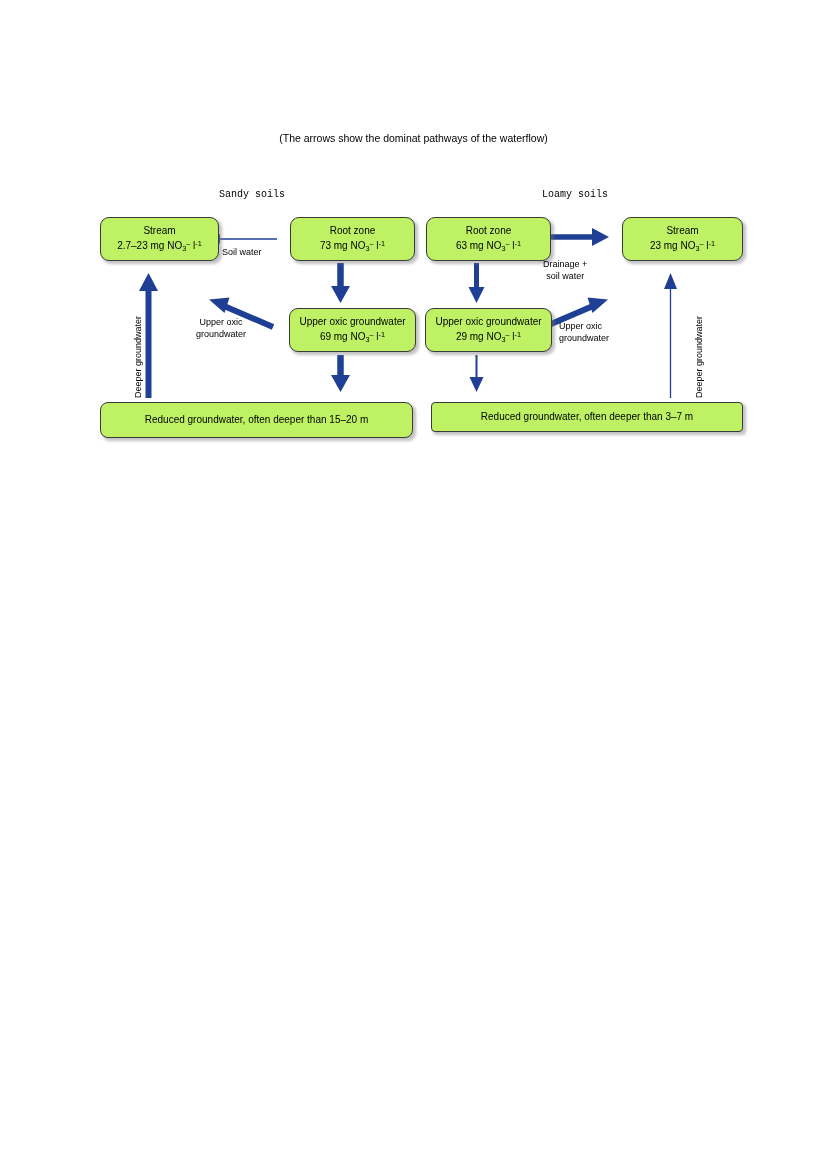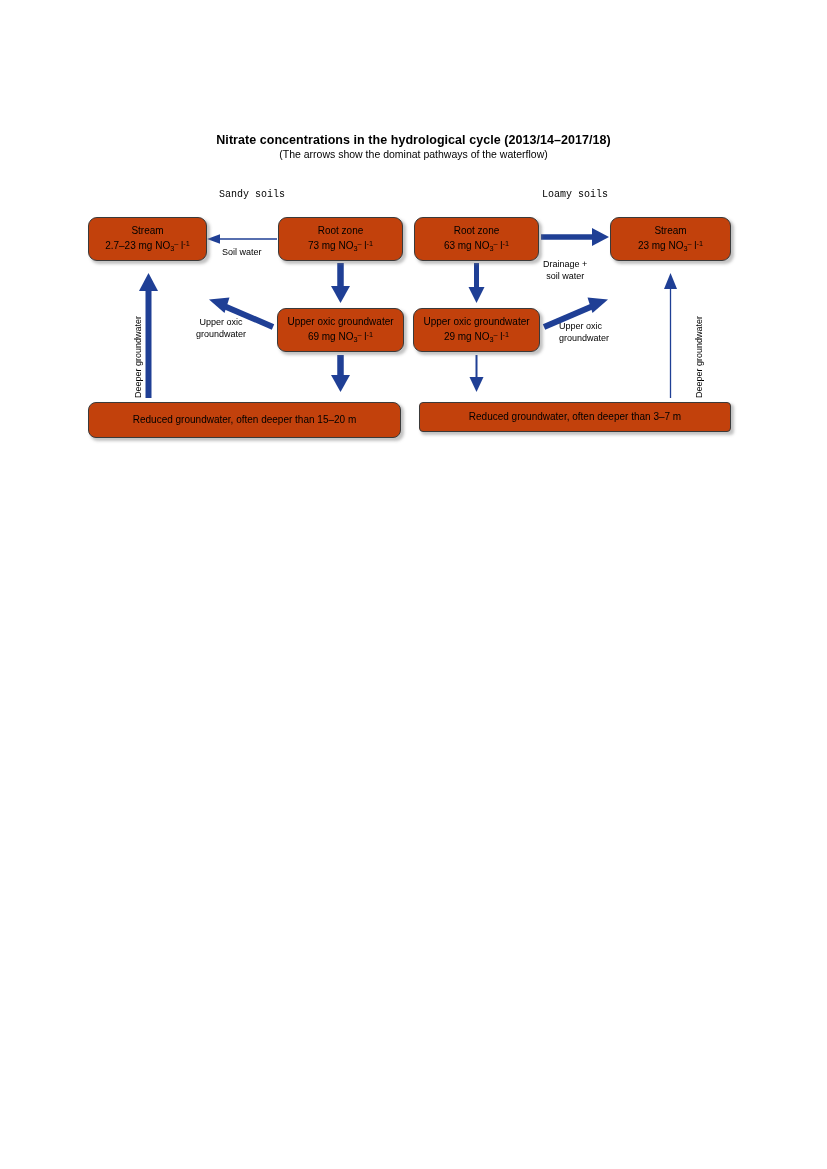--- a/index.html
+++ b/index.html
@@ -43,31 +43,32 @@
     white-space: nowrap;
     font-family: Liberation Mono, monospace;
   }
   #hdr-sandy  { left: 219px; top: 189px; }
   #hdr-loamy  { left: 542px; top: 189px; }
 
   
   .node-box {
     position: absolute;
     box-sizing: border-box;
-    background: #c2410c;
+    background: #bef264;
     border: 1px solid #3a3a3a;
     border-radius: 9px;
     box-shadow: 2.5px 2.5px 3px rgba(120,120,120,0.45);
     display: flex;
     flex-direction: column;
     align-items: center;
     justify-content: center;
     font-size: 10px;
     line-height: 1.45;
     text-align: center;
+    margin-left: 12px;
   }
   .node-box .line1 { white-space: nowrap; }
   .node-box .line2 { white-space: nowrap; }
 
   #box-stream-left   { left: 88px;  top: 217px; width: 119px; height: 44px; }
   #box-root-left     { left: 278px; top: 217px; width: 125px; height: 44px; }
   #box-root-right    { left: 414px; top: 217px; width: 125px; height: 44px; }
   #box-stream-right  { left: 610px; top: 217px; width: 121px; height: 44px; }
 
   #box-oxic-left     { left: 277px; top: 308px; width: 127px; height: 44px; }
@@ -111,21 +112,20 @@
     top: 0;
     width: 827px;
     height: 1169px;
     pointer-events: none;
   }
 </style>
 </head>
 <body>
 
 <div id="title-block">
-  <div id="main-title">Nitrate concentrations in the hydrological cycle (2013/14–2017/18)</div>
   <div id="subtitle">(The arrows show the dominat pathways of the waterflow)</div>
 </div>
 
 <div class="column-header" id="hdr-sandy">Sandy soils</div>
 <div class="column-header" id="hdr-loamy">Loamy soils</div>
 
 <svg id="arrow-layer" viewBox="0 0 827 1169" xmlns="http://www.w3.org/2000/svg">
 
   <g>
     <line x1="277" y1="239" x2="217" y2="239" stroke="#1F3F95" stroke-width="1.3"></line>

